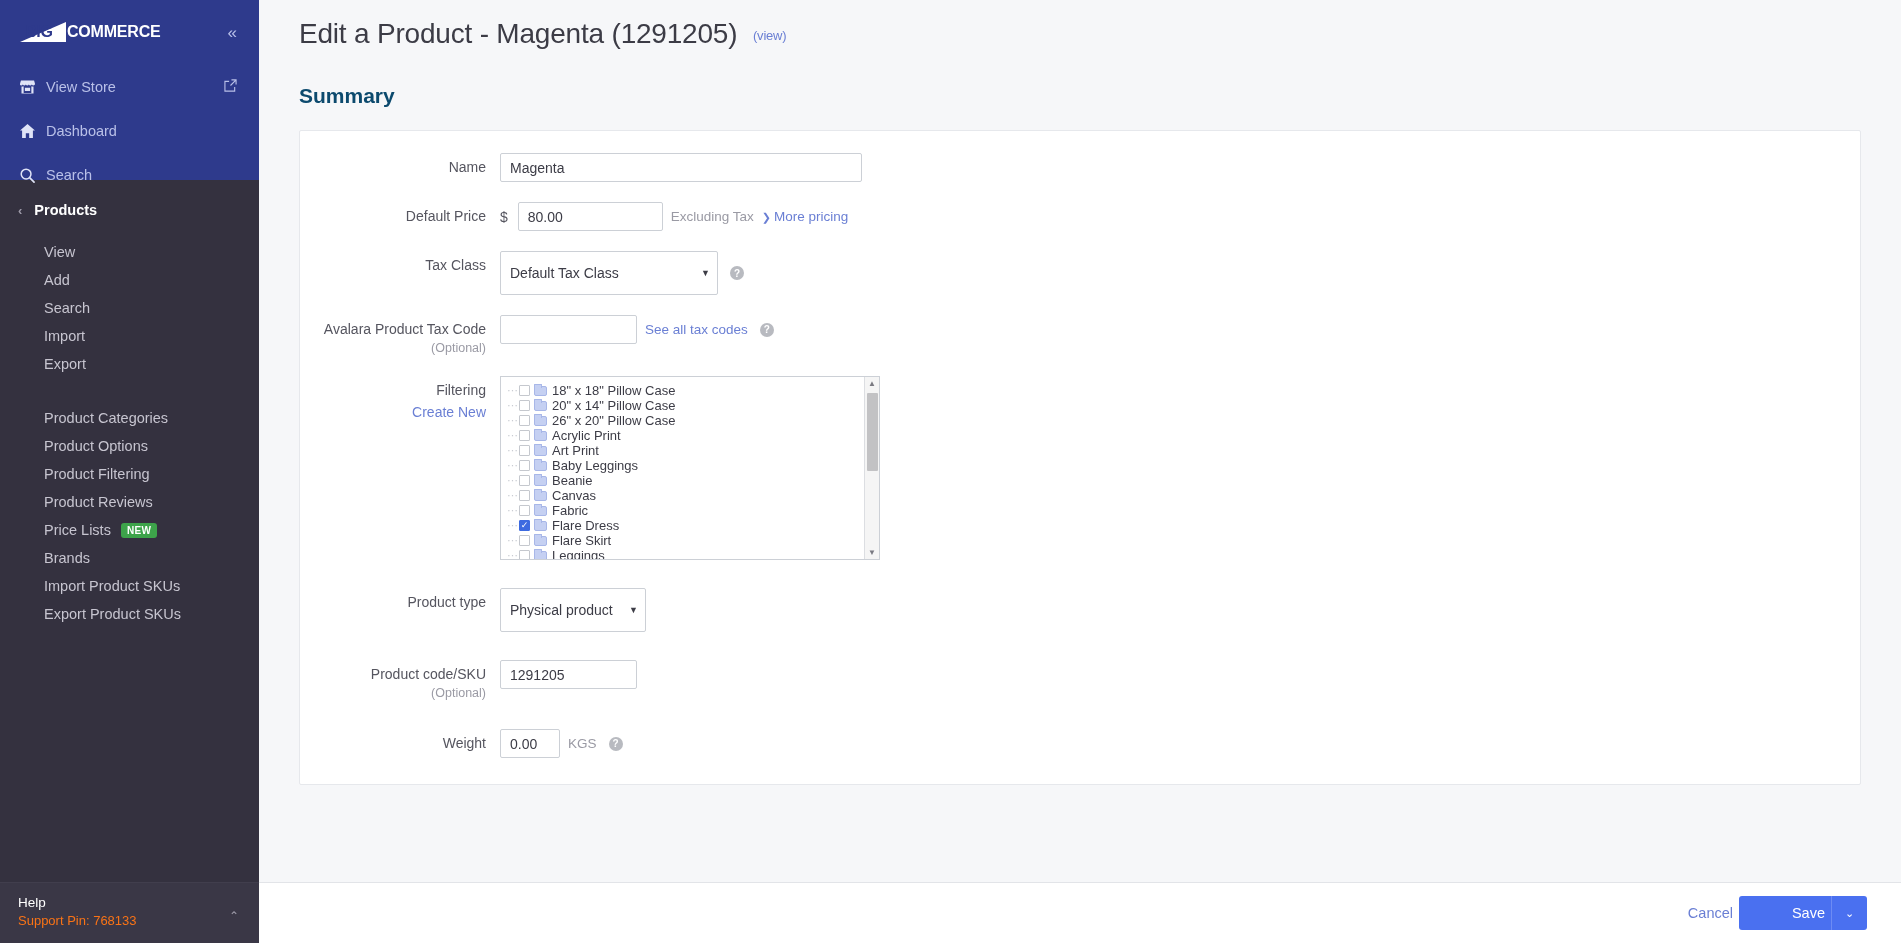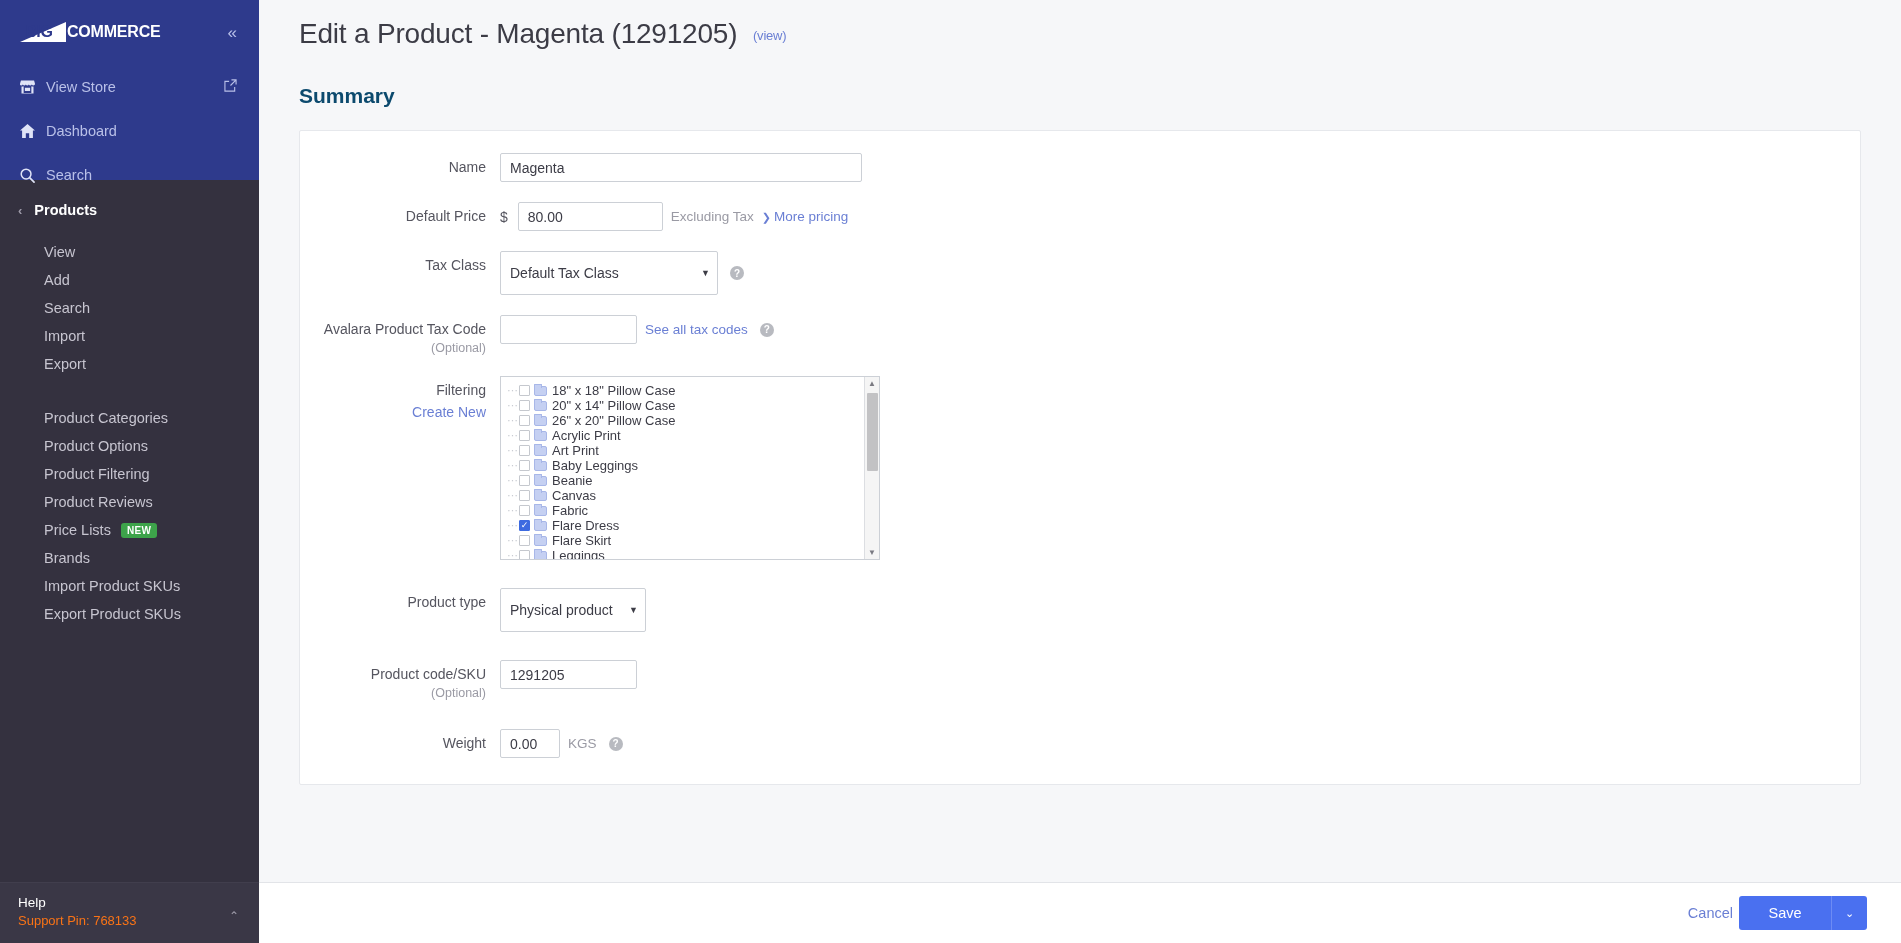--- a/index.html
+++ b/index.html
@@ -329,20 +329,21 @@
   }
   .savegrp { display: flex; }
   .save-btn {
     background: #4a70f0; color: #ffffff;
     border: none;
     height: 34px; min-width: 92px;
     font-size: 14.5px;
     border-radius: 3px 0 0 3px;
     cursor: pointer;
     font-family: "Liberation Sans", sans-serif;
+    text-align: right;
   }
   .save-caret {
     background: #4a70f0; color: #ffffff;
     border: none; border-left: 1px solid #6d8bf4;
     height: 34px; width: 36px;
     border-radius: 0 3px 3px 0;
     cursor: pointer;
     font-size: 11px;
     display: inline-flex; align-items: center; justify-content: center;
   }

